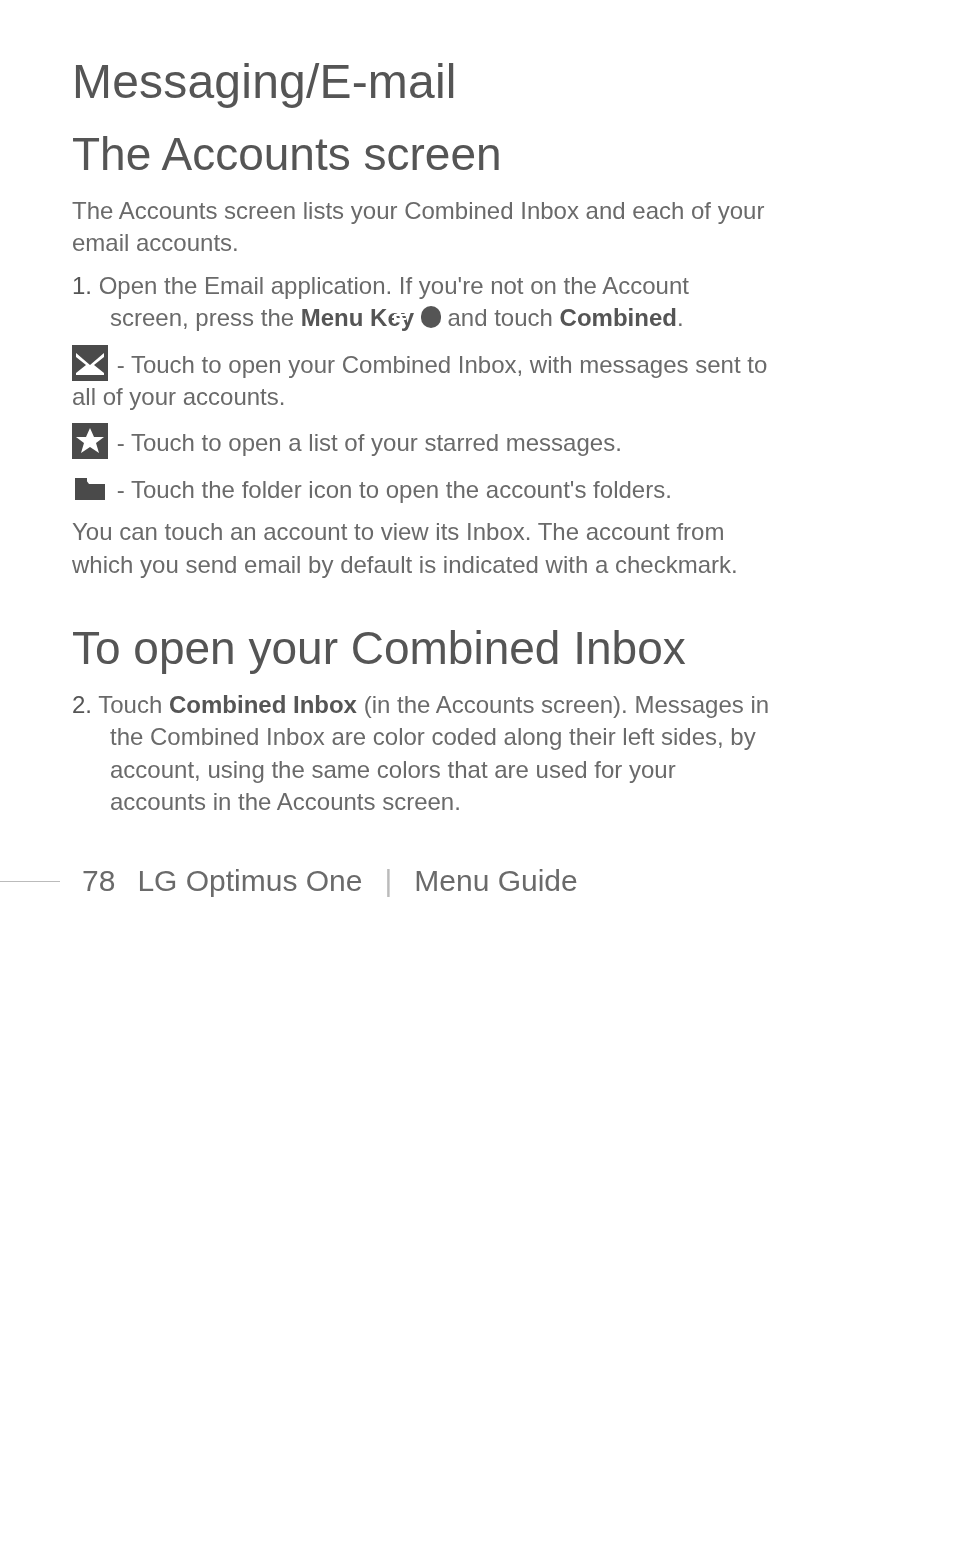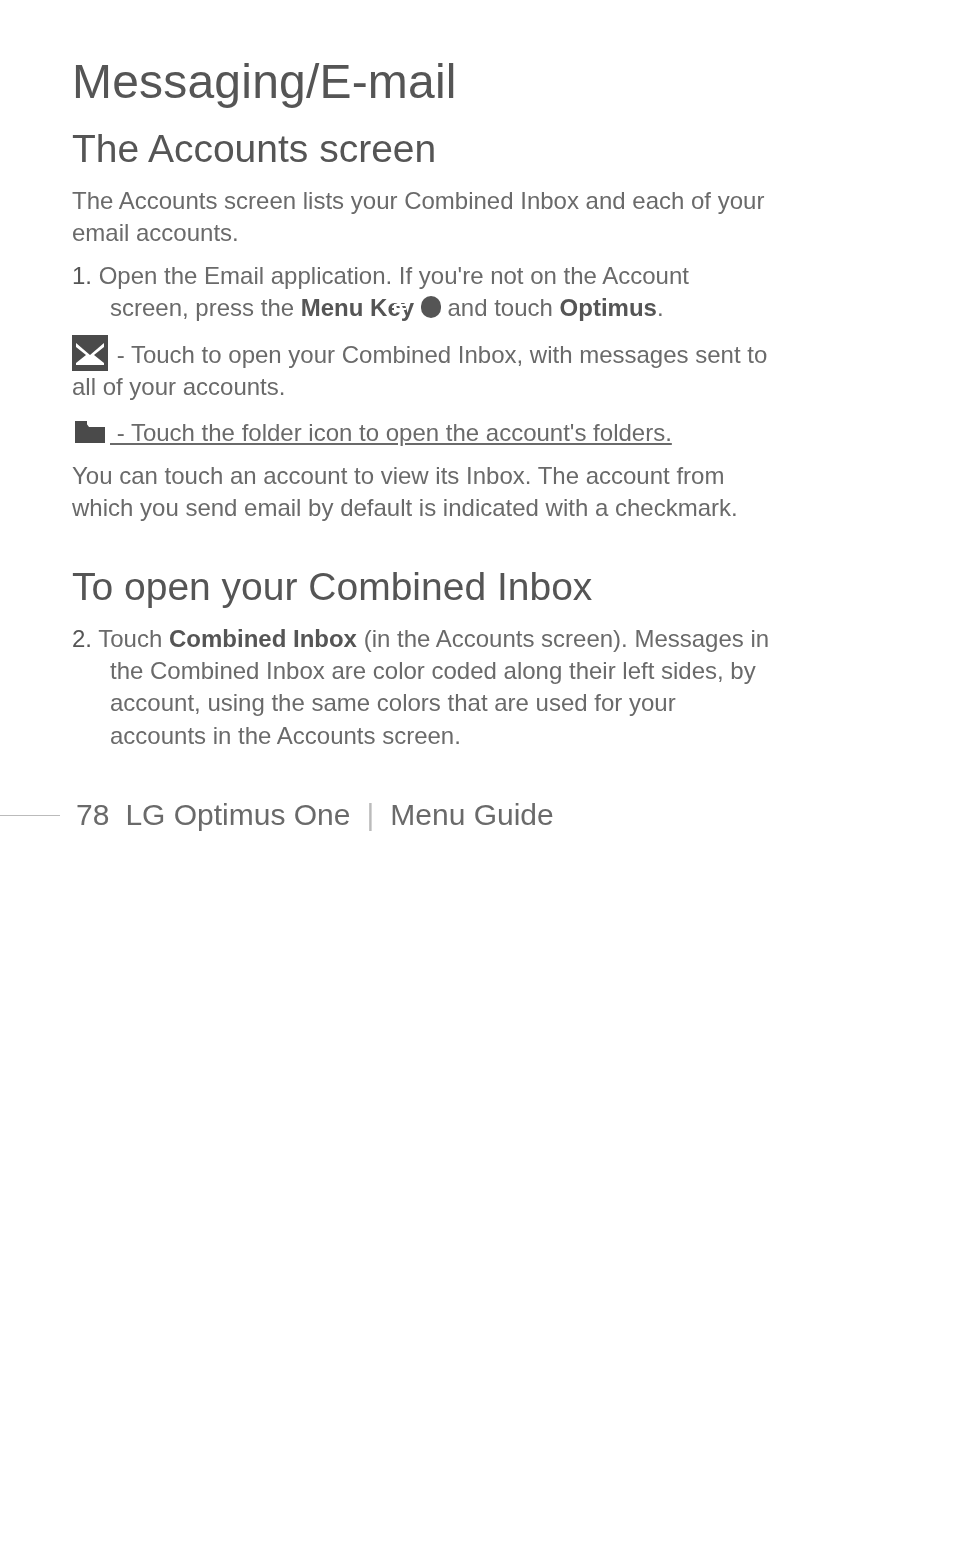--- a/index.html
+++ b/index.html
@@ -17,21 +17,21 @@
     width: 832px;
   }
   .chapter-title {
     font-size: 48px;
     font-weight: 400;
     color: #555;
     margin: 0 0 18px 0;
     letter-spacing: 0.2px;
   }
   .section-title {
-    font-size: 39px;
+    font-size: 46px;
     font-weight: 400;
     color: #555;
     margin: 14px 0 14px 0;
   }
   .body-text {
     font-size: 24px;
     line-height: 1.35;
     margin: 10px 0;
     color: #6a6a6a;
   }
@@ -61,21 +61,21 @@
     border-radius: 14px;
     font-size: 16px;
     padding: 2px 10px;
     vertical-align: 4px;
     line-height: 18px;
   }
   .footer {
     margin-top: 46px;
     display: flex;
     align-items: center;
-    gap: 16px;
+    gap: 22px;
     font-size: 30px;
     color: #6a6a6a;
   }
   .footer-line {
     border-top: 1px solid #bbb;
     width: 60px;
     margin-left: -72px;
   }
   .footer-sep {
     color: #bbb;
@@ -93,34 +93,42 @@
   <p class="body-text">The Accounts screen lists your Combined Inbox and each of your email accounts.</p>
 
   <p class="body-text indent">
     <span class="num">1.</span><span> Open the Email application. If you're not on the Account screen, press the </span><span class="bold">Menu Key</span>
     <span class="menukey">
       <svg width="14" height="14" viewBox="0 0 14 14">
           <rect x="1" y="2" width="12" height="2" fill="#fff"></rect>
           <rect x="1" y="6" width="12" height="2" fill="#fff"></rect>
           <rect x="1" y="10" width="12" height="2" fill="#fff"></rect>
         </svg>
-    </span><span> and touch </span><span class="bold">Optimus</span><span>.</span>
+    </span><span> and touch </span><span class="bold">Combined</span><span>.</span>
   </p>
 
   <p class="body-text">
     <span class="icon">
       <svg viewBox="0 0 36 36">
           <rect width="36" height="36" fill="#4a4a4a"></rect>
           <path d="M4 8 L18 20 L32 8 L32 12 L22 20 L32 28 L32 30 L4 30 L4 28 L14 20 L4 12 Z" fill="#fff"></path>
         </svg>
     </span><span> - Touch to open your Combined Inbox, with messages sent to all of your accounts.</span>
   </p>
 
+  <p class="body-text" style="margin-top:4px;">
+    <span class="icon">
+      <svg viewBox="0 0 36 36">
+          <rect width="36" height="36" fill="#4a4a4a"></rect>
+          <path d="M18 5 L22 14 L32 14 L24 20 L27 30 L18 24 L9 30 L12 20 L4 14 L14 14 Z" fill="#fff"></path>
+        </svg>
+    </span><span> - Touch to open a list of your starred messages.</span>
+  </p>
 
-  <p class="body-text" style="margin-top:4px;text-decoration:underline;">
+  <p class="body-text" style="margin-top:4px;">
     <span class="icon">
       <svg viewBox="0 0 36 36">
           <rect width="36" height="36" fill="#fff"></rect>
           <path d="M3 10 L14 10 L17 14 L33 14 L33 30 L3 30 Z" fill="#4a4a4a"></path>
           <rect x="3" y="8" width="12" height="4" fill="#4a4a4a"></rect>
         </svg>
     </span><span> - Touch the folder icon to open the account's folders.</span>
   </p>
 
 

